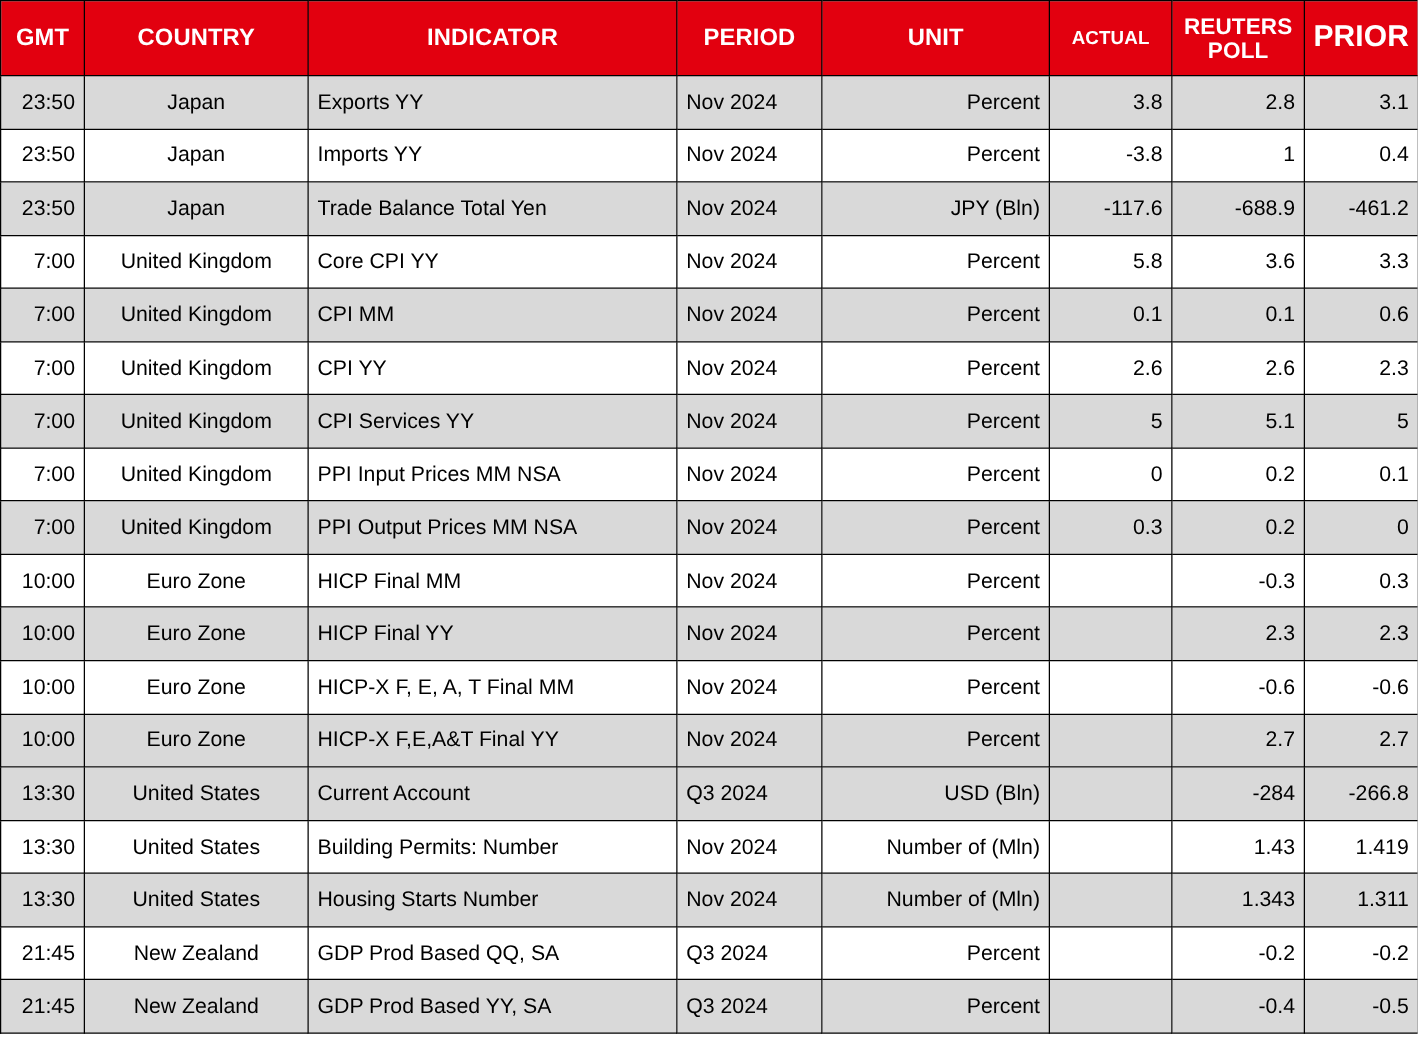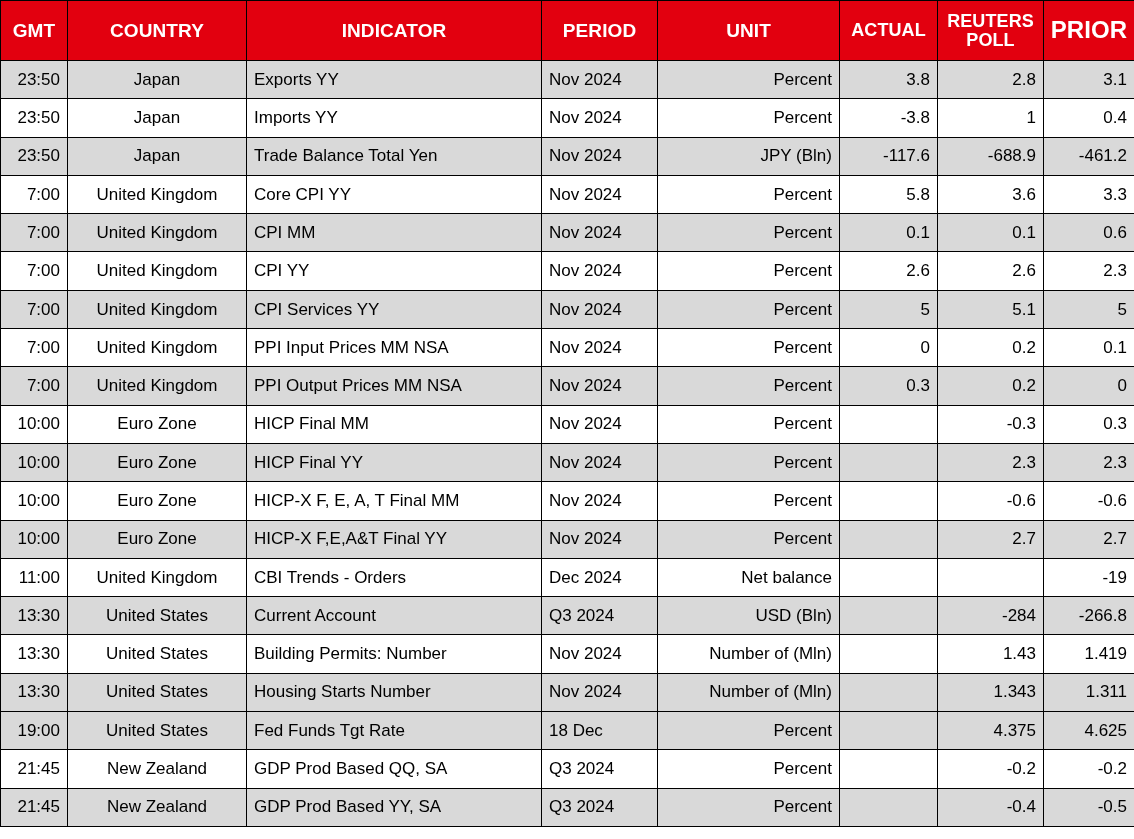--- a/index.html
+++ b/index.html
@@ -34,21 +34,21 @@
     letter-spacing: 0.1px;
     text-align: center;
     vertical-align: middle;
     padding: 0 4px;
     border: 1px solid #000000;
     line-height: 1.02;
     font-stretch: condensed;
     white-space: pre-line;
   }
   table.econ-calendar thead th.h-gmt      { font-size: 19px; }
-  table.econ-calendar thead th.h-actual   { font-size: 18px; }
+  table.econ-calendar thead th.h-actual   { font-size: 15px; }
   table.econ-calendar thead th.h-poll     { font-size: 18px; }
   table.econ-calendar thead th.h-prior    { font-size: 24px; }
 
   
   table.econ-calendar tbody tr {
     height: 37px;
   }
   table.econ-calendar tbody tr.row-shaded td { background: #D9D9D9; }
   table.econ-calendar tbody tr.row-plain  td { background: #FFFFFF; }
 
@@ -232,30 +232,20 @@
       <tr class="row-shaded">
         <td class="c-gmt">10:00</td>
         <td class="c-country">Euro Zone</td>
         <td class="c-indicator">HICP-X F,E,A&amp;T Final YY</td>
         <td class="c-period">Nov 2024</td>
         <td class="c-unit">Percent</td>
         <td class="c-actual"></td>
         <td class="c-poll">2.7</td>
         <td class="c-prior">2.7</td>
       </tr>
-      <tr class="row-plain">
-        <td class="c-gmt">11:00</td>
-        <td class="c-country">United Kingdom</td>
-        <td class="c-indicator">CBI Trends - Orders</td>
-        <td class="c-period">Dec 2024</td>
-        <td class="c-unit">Net balance</td>
-        <td class="c-actual"></td>
-        <td class="c-poll"></td>
-        <td class="c-prior">-19</td>
-      </tr>
       <tr class="row-shaded">
         <td class="c-gmt">13:30</td>
         <td class="c-country">United States</td>
         <td class="c-indicator">Current Account</td>
         <td class="c-period">Q3 2024</td>
         <td class="c-unit">USD (Bln)</td>
         <td class="c-actual"></td>
         <td class="c-poll">-284</td>
         <td class="c-prior">-266.8</td>
       </tr>
@@ -272,30 +262,20 @@
       <tr class="row-shaded">
         <td class="c-gmt">13:30</td>
         <td class="c-country">United States</td>
         <td class="c-indicator">Housing Starts Number</td>
         <td class="c-period">Nov 2024</td>
         <td class="c-unit">Number of (Mln)</td>
         <td class="c-actual"></td>
         <td class="c-poll">1.343</td>
         <td class="c-prior">1.311</td>
       </tr>
-      <tr class="row-shaded">
-        <td class="c-gmt">19:00</td>
-        <td class="c-country">United States</td>
-        <td class="c-indicator">Fed Funds Tgt Rate</td>
-        <td class="c-period">18 Dec</td>
-        <td class="c-unit">Percent</td>
-        <td class="c-actual"></td>
-        <td class="c-poll">4.375</td>
-        <td class="c-prior">4.625</td>
-      </tr>
       <tr class="row-plain">
         <td class="c-gmt">21:45</td>
         <td class="c-country">New Zealand</td>
         <td class="c-indicator">GDP Prod Based QQ, SA</td>
         <td class="c-period">Q3 2024</td>
         <td class="c-unit">Percent</td>
         <td class="c-actual"></td>
         <td class="c-poll">-0.2</td>
         <td class="c-prior">-0.2</td>
       </tr>

